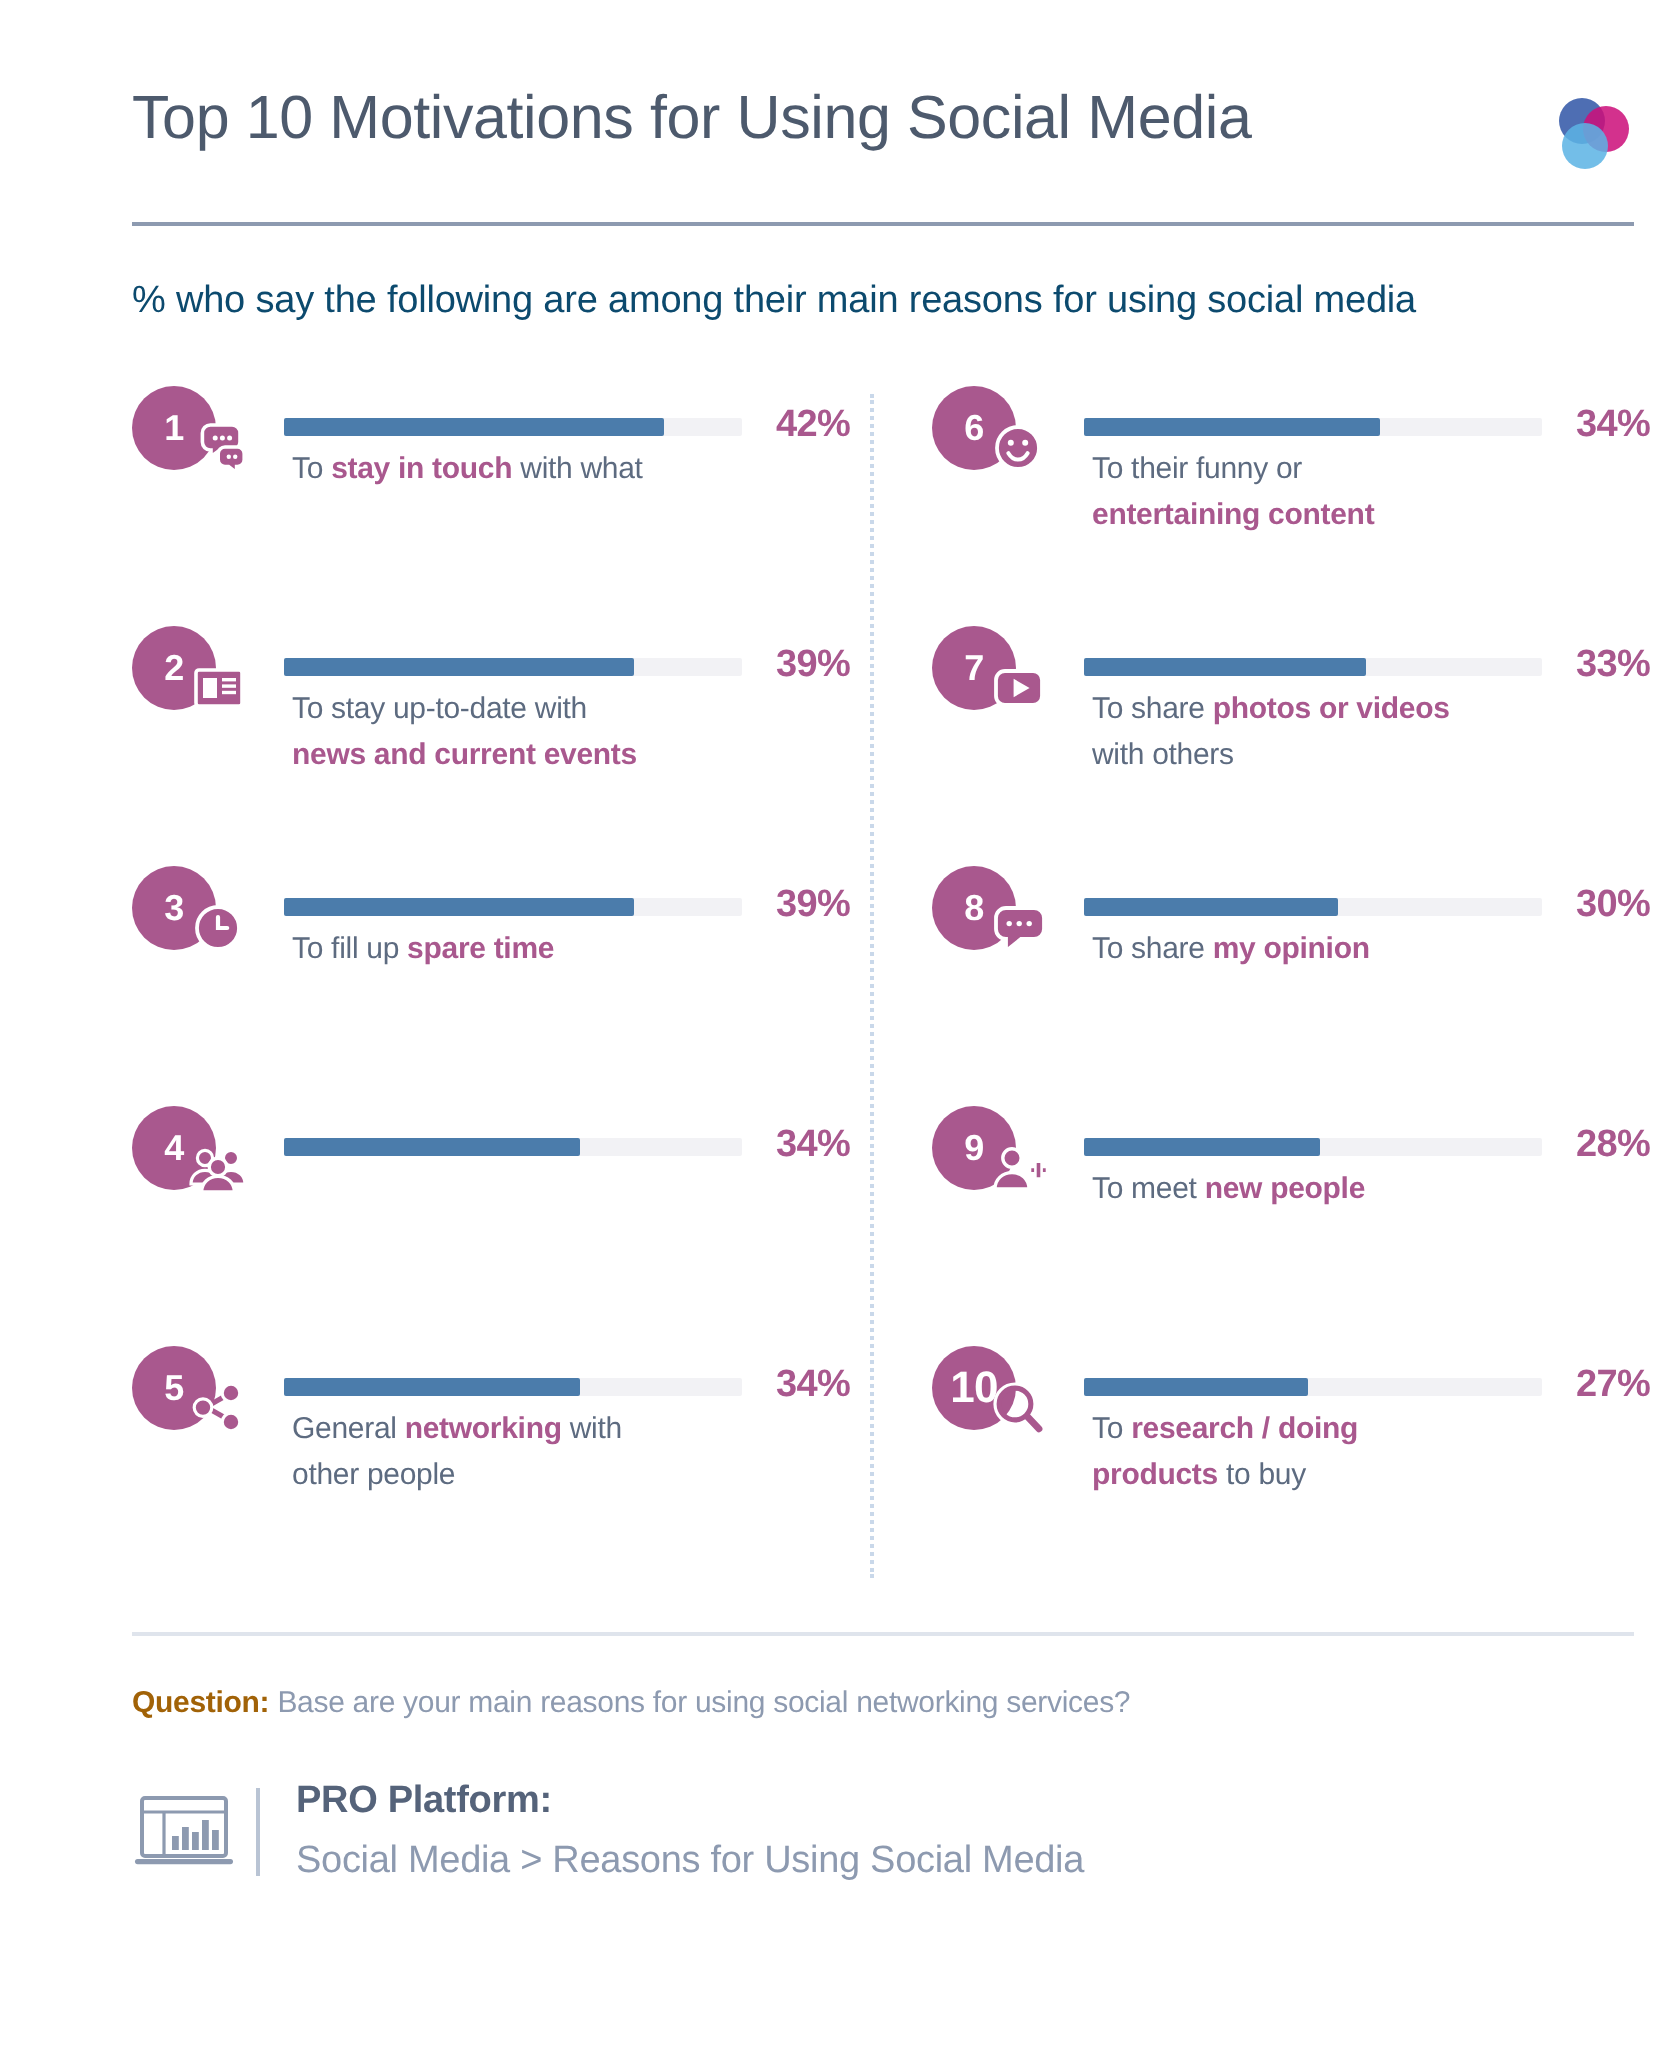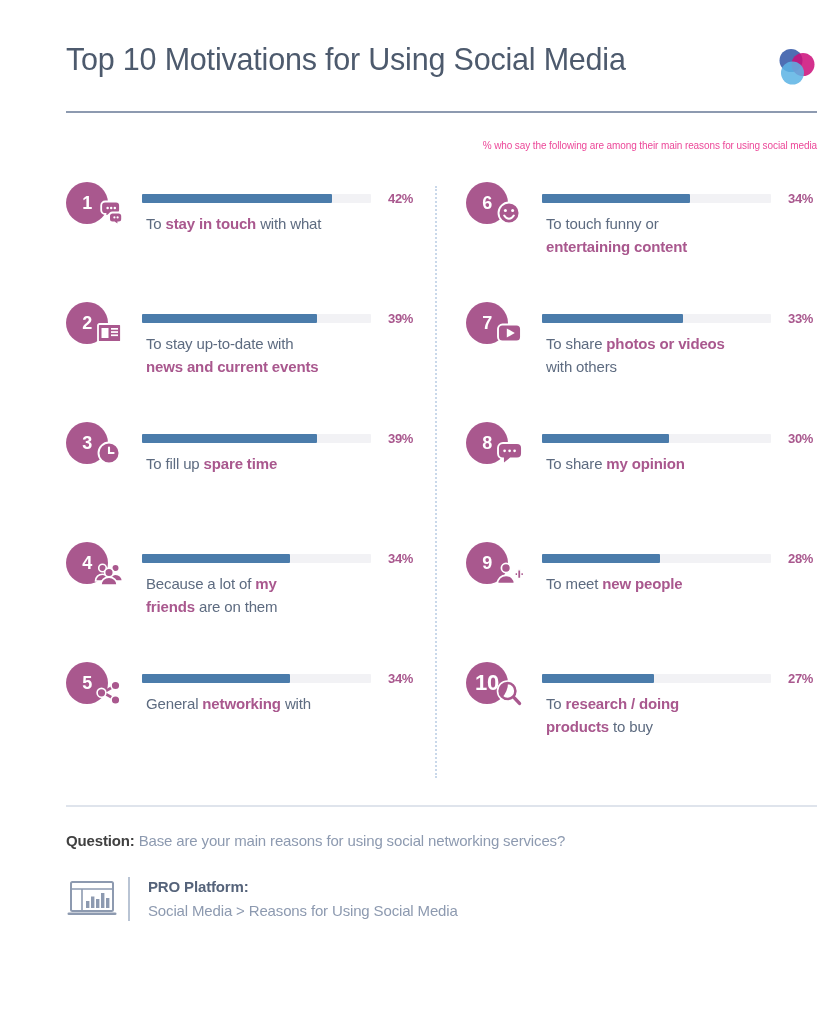--- a/index.html
+++ b/index.html
@@ -13,21 +13,21 @@
   .page { position:relative; width:835px; height:784px; padding:0 42px;margin-left:24px; }
 
   
   .header { padding-top:42px; display:flex; align-items:flex-start; justify-content:space-between; }
   .title {
     font-size:30.5px; font-weight:400; color:#4d5a6d;
     letter-spacing:-0.2px; line-height:1.15; white-space:nowrap;
   }
   .logo { width:42px; height:42px; position:relative; margin-top:4px; flex:0 0 auto; }
   .rule { height:2px; background:#8d9ab0; margin-top:23px; }
-  .subtitle { margin-top:27px; font-size:10px; color:#ec4899; letter-spacing:-0.1px; white-space:nowrap;text-align:right; }
+  .subtitle { margin-top:27px; font-size:19px; color:#0c4a6e; letter-spacing:-0.1px; white-space:nowrap; }
 
   
   .columns { position:relative; margin-top:31px; display:flex; }
   .col { width:369px; flex:0 0 auto; }
   .col.right { margin-left:31px; }
   .divider {
     position:absolute; left:369px; top:4px; width:1px; height:592px;
     border-left:2px dotted #c9d8ea;
   }
 
@@ -44,39 +44,39 @@
   .mini-icon {
     position:absolute; left:28px; top:17px; width:30px; height:28px;
     display:flex; align-items:center; justify-content:center;
   }
   .mini-icon svg { display:block; overflow:visible; }
 
   .bar-row { position:absolute; left:76px; top:9px; right:0; display:flex; align-items:center; }
   .track { position:relative; height:9px; width:229px; background:#f2f2f5; border-radius:1px; flex:0 0 auto; }
   .fill { position:absolute; left:0; top:0; height:9px; background:#4b7cab; border-radius:1px; }
   .pct {
-    margin-left:17px; font-size:13px; font-weight:700; color:#a9588e; letter-spacing:-0.3px;
+    margin-left:17px; font-size:19px; font-weight:700; color:#a9588e; letter-spacing:-0.3px;
   }
 
   .label {
     position:absolute; left:80px; top:31px; right:0;
     font-size:15px; line-height:1.5; color:#5d6b80; letter-spacing:-0.15px;
   }
   .label b { color:#a9588e; font-weight:700; }
 
   
   .foot-rule { height:2px; background:#dfe4ec; margin-top:23px; }
   .notes { margin-top:22px; font-size:15px; line-height:1.62; color:#8d9ab0; letter-spacing:-0.15px; }
-  .notes b { color:#404040; font-weight:700; }
+  .notes b { color:#a16207; font-weight:700; }
   .sep { color:#8d9ab0; }
 
   .pro { margin-top:22px; display:flex; align-items:center; }
   .pro-icon { width:58px; height:44px; flex:0 0 auto; display:flex; align-items:center; }
   .pro-bar { width:2px; height:44px; background:#b9c4d4; margin:0 18px 0 4px; flex:0 0 auto; }
-  .pro-text { font-size:15px; line-height:1.55; color:#8d9ab0; letter-spacing:-0.15px; }
+  .pro-text { font-size:19px; line-height:1.55; color:#8d9ab0; letter-spacing:-0.15px; }
   .pro-text .t1 { color:#55637a; font-weight:700; }
 </style>
 </head>
 <body>
 
 <div class="page">
 
   <div class="header">
     <div class="title">Top 10 Motivations for Using Social Media</div>
     <div class="logo">
@@ -176,24 +176,20 @@
                 <path d="M6.8 26c0-4.6 3.6-7.8 8.2-7.8s8.2 3.2 8.2 7.8z" fill="#a9588e" stroke="#fff" stroke-width="1.7"></path>
               </svg>
             </div>
           </div>
           <div class="bar-row">
             <div class="track">
               <div class="fill" style="width:64.5%"></div>
             </div>
             <div class="pct">34%</div>
           </div>
-          <div class="label">
-            <div><span>Because a lot of </span><b>my</b></div>
-            <div><b>friends</b><span> are on them</span></div>
-          </div>
         </div>
         <div class="item">
           <div class="badge-wrap">
             <div class="badge">5</div>
             <div class="mini-icon">
               <svg viewBox="0 0 30 28" width="30" height="28">
                 <line x1="20.5" y1="7" x2="9" y2="13.5" stroke="#a9588e" stroke-width="2.6"></line>
                 <line x1="9" y1="13.5" x2="20.5" y2="20" stroke="#a9588e" stroke-width="2.6"></line>
                 <circle cx="21.5" cy="6.5" r="4.4" fill="#a9588e" stroke="#fff" stroke-width="1.6"></circle>
                 <circle cx="7.5" cy="13.8" r="4.4" fill="#a9588e" stroke="#fff" stroke-width="1.6"></circle>
@@ -202,20 +198,21 @@
             </div>
           </div>
           <div class="bar-row">
             <div class="track">
               <div class="fill" style="width:64.5%"></div>
             </div>
             <div class="pct">34%</div>
           </div>
           <div class="label">
             <div><span>General </span><b>networking</b><span> with</span></div>
+            <div><span>other people</span></div>
           </div>
         </div>
       </div>
     <div class="col right">
         <div class="item">
           <div class="badge-wrap">
             <div class="badge">6</div>
             <div class="mini-icon">
               <svg viewBox="0 0 30 28" width="30" height="28">
                 <circle cx="15" cy="14" r="10.5" fill="#a9588e" stroke="#fff" stroke-width="1.9"></circle>
@@ -225,21 +222,21 @@
               </svg>
             </div>
           </div>
           <div class="bar-row">
             <div class="track">
               <div class="fill" style="width:64.5%"></div>
             </div>
             <div class="pct">34%</div>
           </div>
           <div class="label">
-            <div><span>To touch funny or</span></div>
+            <div><span>To their funny or</span></div>
             <div><b>entertaining content</b></div>
           </div>
         </div>
         <div class="item">
           <div class="badge-wrap">
             <div class="badge">7</div>
             <div class="mini-icon">
               <svg viewBox="0 0 30 28" width="30" height="28">
                 <rect x="4" y="5.5" width="23" height="17" rx="4.5" fill="#a9588e" stroke="#fff" stroke-width="1.9"></rect>
                 <path d="M12.8 9.4l8 4.6-8 4.6z" fill="#fff"></path>

